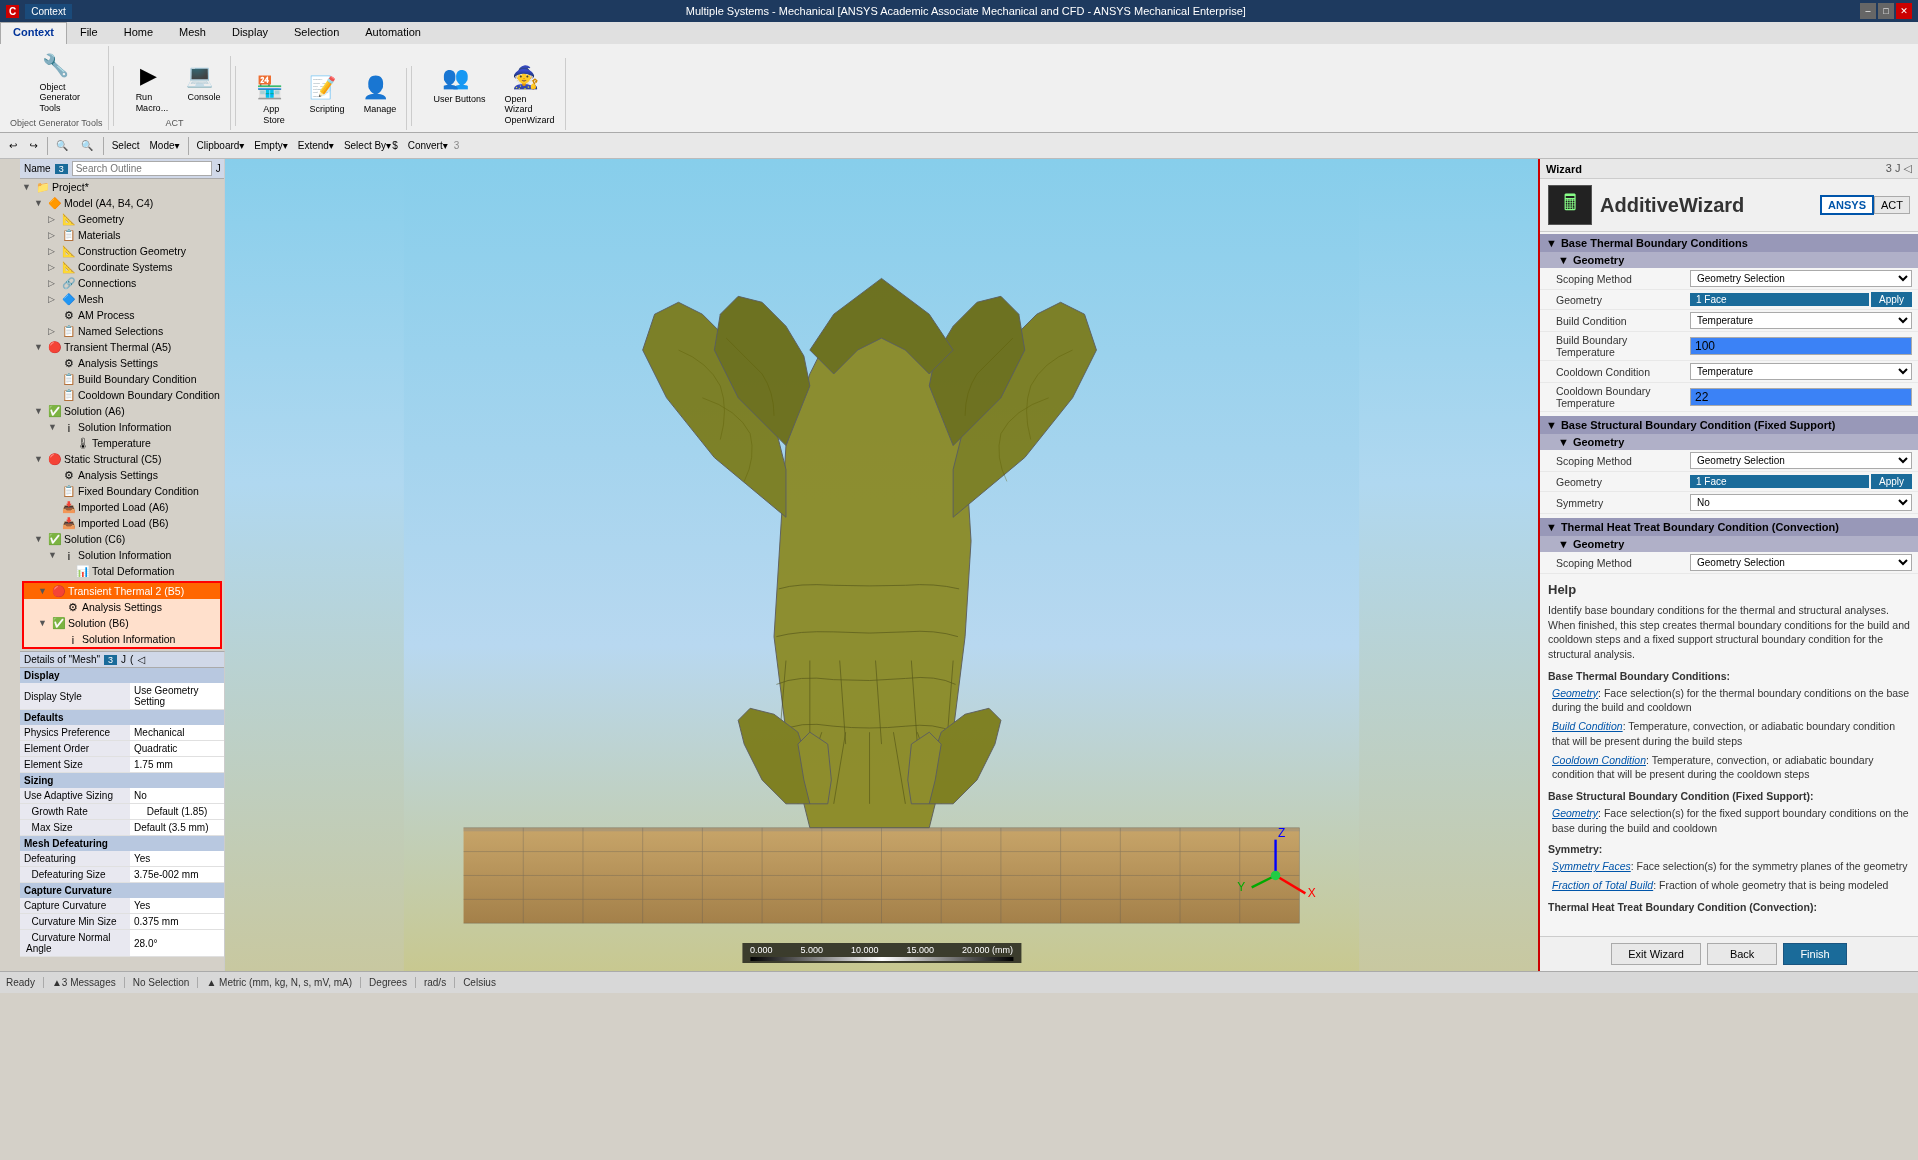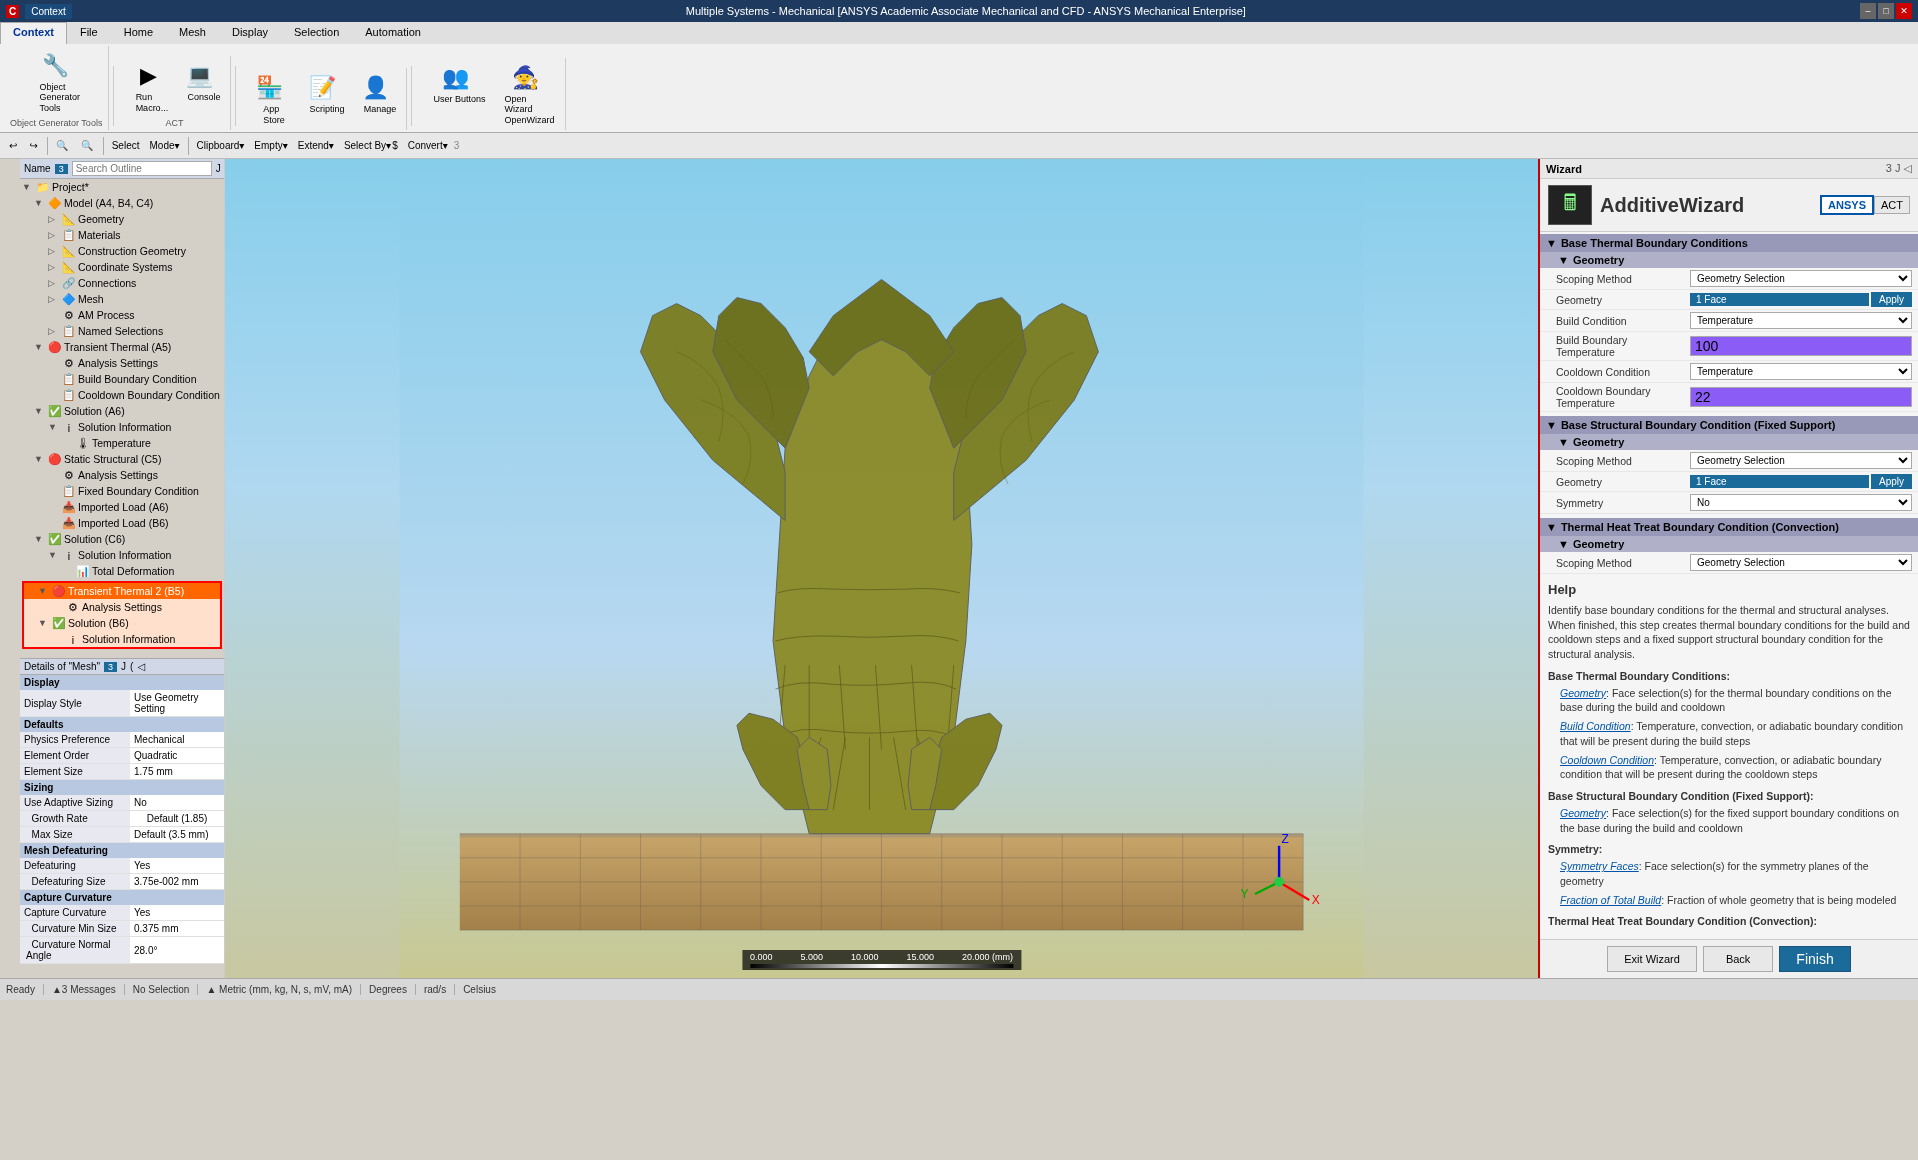--- a/index.html
+++ b/index.html
@@ -41,30 +41,30 @@
     .indent1 { padding-left: 14px; }
     .indent2 { padding-left: 28px; }
     .indent3 { padding-left: 42px; }
 
     
     .viewport { flex: 1; background: linear-gradient(180deg, #87CEEB 0%, #b0d8f0 40%, #c8c8a0 100%); position: relative; overflow: hidden; }
     .field-row { display: flex; align-items: center; padding: 2px 6px 2px 16px; gap: 4px; border-bottom: 1px solid #e8e8e8; }
     .field-label { width: 130px; font-size: 10.5px; color: #333; flex-shrink: 0; }
     .field-value { flex: 1; display: flex; align-items: center; gap: 2px; }
     .field-select { flex: 1; font-size: 10px; border: 1px solid #aaa; padding: 1px 2px; background: white; }
-    .field-input { flex: 1; font-size: 14px; border: 1px solid #aaa; padding: 1px 4px; background: #8b5cf6; }
+    .field-input { flex: 1; font-size: 12px; border: 1px solid #aaa; padding: 1px 4px; background: #3b82f6; }
     .apply-btn { background: #1a6b9a; color: white; border: none; padding: 2px 8px; font-size: 10px; cursor: pointer; }
     .face-display { flex: 1; background: #1a6b9a; color: white; padding: 1px 6px; font-size: 10px; }
 
     
     .help-section { padding: 8px; font-size: 10.5px; color: #333; }
     .help-title { font-size: 13px; font-weight: bold; margin-bottom: 6px; }
     .help-intro { margin-bottom: 8px; line-height: 1.4; }
     .help-subtitle { font-weight: bold; margin-top: 8px; margin-bottom: 4px; }
-    .help-item { margin-left: 12px; margin-bottom: 4px; line-height: 1.4; }
+    .help-item { margin-left: 4px; margin-bottom: 4px; line-height: 1.4; }
     .help-item a { color: #0055aa; text-decoration: underline; font-style: italic; }
 
     
     .status-bar { height: 22px; background: #d8d8d8; border-top: 1px solid #aaa; display: flex; align-items: center; padding: 0 6px; gap: 8px; font-size: 10px; color: #333; }
     .status-item { border-right: 1px solid #aaa; padding-right: 8px; }
 
     
     .content-area { display: flex; flex-direction: row; flex: 1; overflow: hidden; }
     .left-column { width: 225px; display: flex; flex-direction: column; padding-left: 20px; }
     .center-column { flex: 1; display: flex; flex-direction: column; }
@@ -711,21 +711,21 @@
           <div class="help-item"><a>Symmetry Faces</a>: Face selection(s) for the symmetry planes of the geometry</div>
           <div class="help-item"><a>Fraction of Total Build</a>: Fraction of whole geometry that is being modeled</div>
 
           <div class="help-subtitle">Thermal Heat Treat Boundary Condition (Convection):</div>
         </div>
       </div>
 
       <div style="padding:6px; display:flex; justify-content:center; gap:6px; border-top:1px solid #ccc; background:#f0f0f0;">
         <button style="padding:0 16px; font-size:11px; border:1px solid #aaa; background:#e8e8e8; cursor:pointer;">Exit Wizard</button>
         <button style="padding:4px 22px; font-size:11px; border:1px solid #aaa; background:#e8e8e8; cursor:pointer;">Back</button>
-        <button style="padding:4px 16px; font-size:14px; border:1px solid #1a5580; background:#1a6b9a; color:white; cursor:pointer;">Finish</button>
+        <button style="padding:4px 16px; font-size:11px; border:1px solid #1a5580; background:#1a6b9a; color:white; cursor:pointer;">Finish</button>
       </div>
     </div>
   </div>
 </div>
 
 <div class="status-bar">
   <span class="status-item">Ready</span>
   <span class="status-item">▲3 Messages</span>
   <span class="status-item">No Selection</span>
   <span class="status-item">▲ Metric (mm, kg, N, s, mV, mA)</span>

